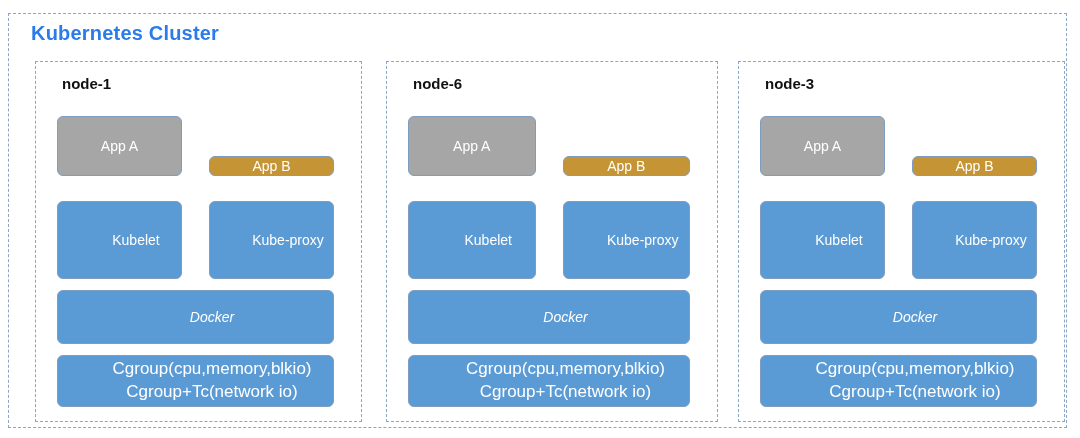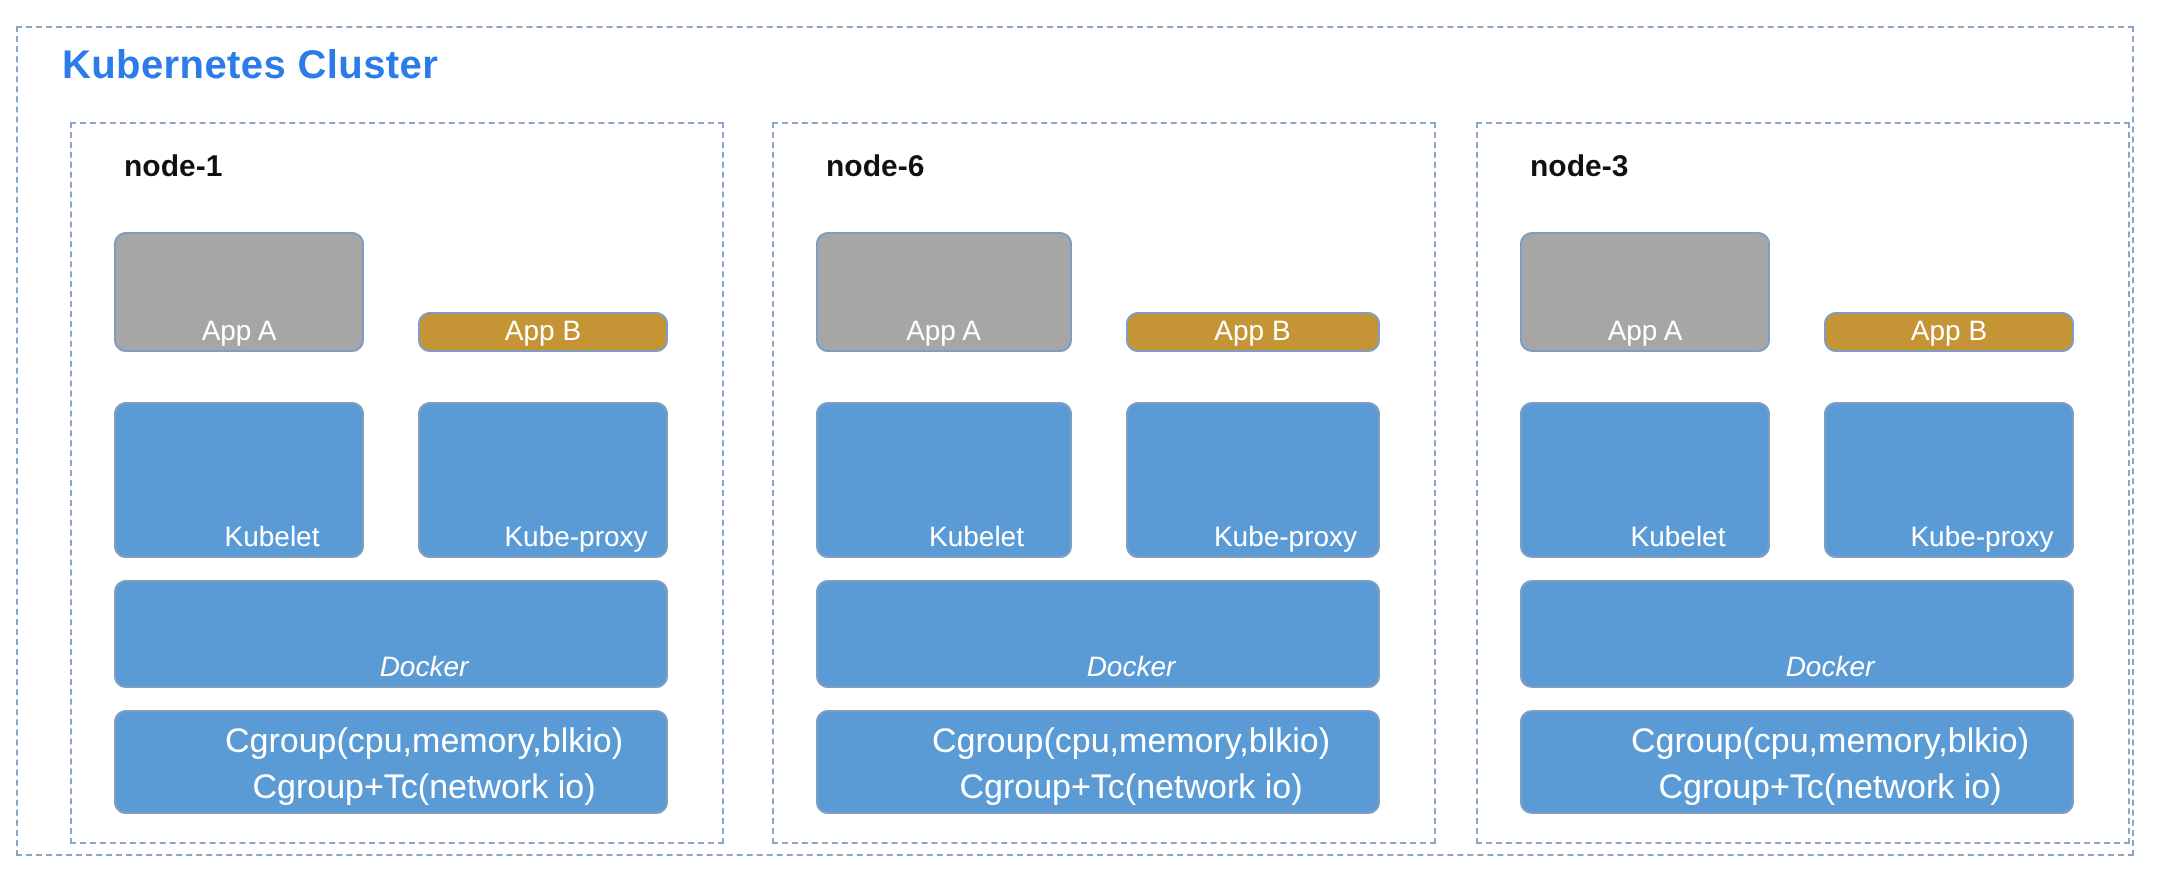--- a/index.html
+++ b/index.html
@@ -66,21 +66,21 @@
   .mid-row  { top: 139px; height: 78px; }
   .box {
     box-sizing: border-box;
     border: 1px solid var(--box-border, #7e9dc0);
     border-radius: 6px;
     color: var(--box-text, #ffffff);
     font-size: 14px;
     display: flex;
     flex-direction: column;
     align-items: center;
-    justify-content: flex-end;
+    justify-content: center;
     text-align: center;
     line-height: 1.35;
     flex: 1 1 0;
   }
   .gray { background: var(--app-a-gray, #a6a6a6); }
   .gold { background: var(--app-b-gold, #c59434); margin-top: 40px; }
   .blue { background: var(--component-blue, #5b9bd5); padding-left: 33px; }
   .docker-box {
     position: absolute;
     left: 21px;

